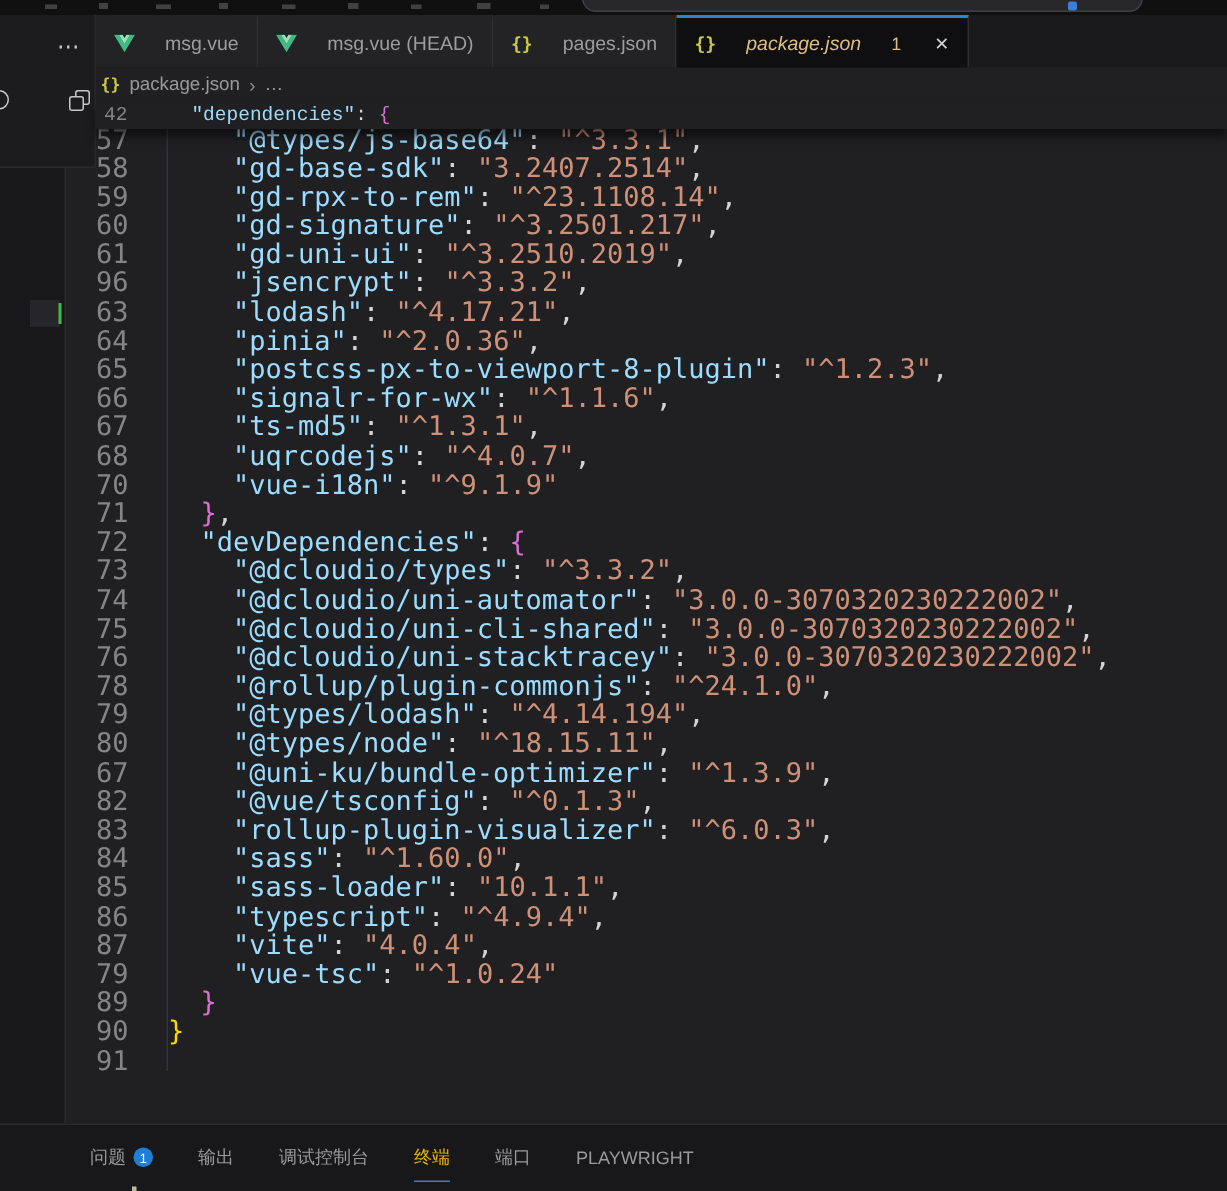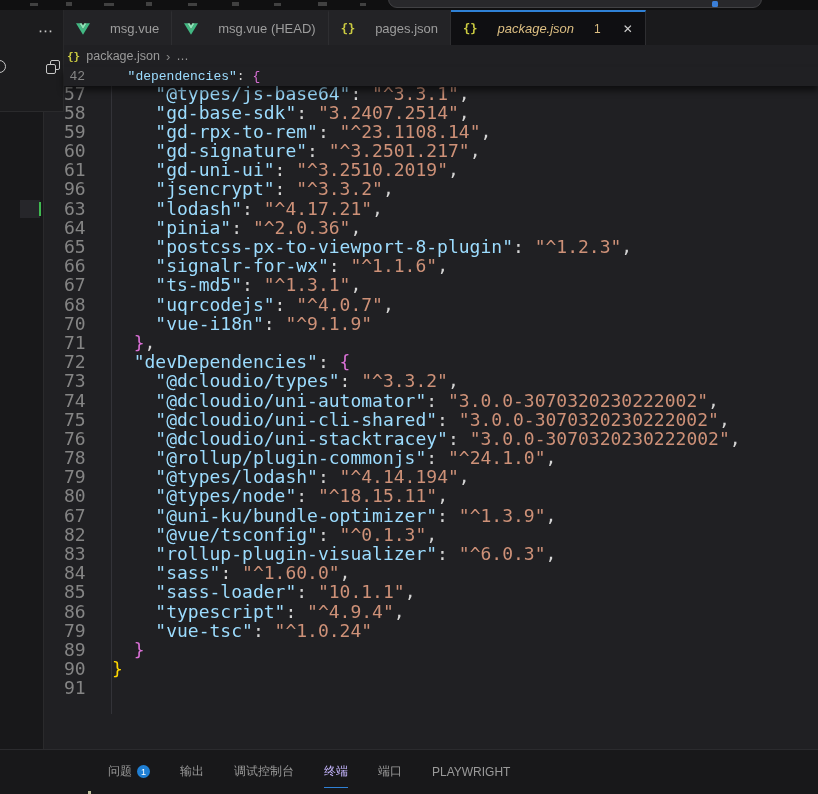--- a/index.html
+++ b/index.html
@@ -68,24 +68,24 @@
 
   
   #sticky { position:absolute; left:64px; top:67px; width:754px; height:19.2px;
             background:#202023; z-index:2; box-shadow:0 5px 6px rgba(0,0,0,.55);
             font-family:Liberation Mono, monospace; font-size:13px; }
 
   
   #panel { position:absolute; left:0; top:749px; width:818px; height:45px; background:#18181a;
            border-top:1px solid #2b2b2e; z-index:4; }
   #panel-tabs { display:flex; gap:30px; padding:13px 0 0 60px;
-                font-size:12px; color:#9a9a9a;margin-left:48px; }
+                font-size:12px; color:#9a9a9a; }
   .ptab { display:flex; align-items:center; gap:5px; cursor:pointer; padding-bottom:7px;
           border-bottom:1.5px solid transparent; white-space:nowrap; }
-  .ptab.active { color:#c4b5fd; border-bottom:1.5px solid #2f81d6; }
+  .ptab.active { color:#eab308; border-bottom:1.5px solid #2f81d6; }
   .pbadge { display:inline-flex; align-items:center; justify-content:center;
             width:13px; height:13px; border-radius:50%; background:#1f7fd4;
             color:#ffffff; font-size:9px; }
   #term-cursor { position:absolute; left:88px; top:791px; width:3px; height:3px; background:#bdbd9a; z-index:5; }
 </style>
 </head>
 <body>
 
 <div id="stage">
 
@@ -181,20 +181,21 @@
       <div class="row"><span class="ln">76</span><span class="code"><span class="k">    "@dcloudio/uni-stacktracey"</span><span class="p">: </span><span class="s">"3.0.0-3070320230222002"</span><span class="p">,</span></span></div>
       <div class="row"><span class="ln">78</span><span class="code"><span class="k">    "@rollup/plugin-commonjs"</span><span class="p">: </span><span class="s">"^24.1.0"</span><span class="p">,</span></span></div>
       <div class="row"><span class="ln">79</span><span class="code"><span class="k">    "@types/lodash"</span><span class="p">: </span><span class="s">"^4.14.194"</span><span class="p">,</span></span></div>
       <div class="row"><span class="ln">80</span><span class="code"><span class="k">    "@types/node"</span><span class="p">: </span><span class="s">"^18.15.11"</span><span class="p">,</span></span></div>
       <div class="row"><span class="ln">67</span><span class="code"><span class="k">    "@uni-ku/bundle-optimizer"</span><span class="p">: </span><span class="s">"^1.3.9"</span><span class="p">,</span></span></div>
       <div class="row"><span class="ln">82</span><span class="code"><span class="k">    "@vue/tsconfig"</span><span class="p">: </span><span class="s">"^0.1.3"</span><span class="p">,</span></span></div>
       <div class="row"><span class="ln">83</span><span class="code"><span class="k">    "rollup-plugin-visualizer"</span><span class="p">: </span><span class="s">"^6.0.3"</span><span class="p">,</span></span></div>
       <div class="row"><span class="ln">84</span><span class="code"><span class="k">    "sass"</span><span class="p">: </span><span class="s">"^1.60.0"</span><span class="p">,</span></span></div>
       <div class="row"><span class="ln">85</span><span class="code"><span class="k">    "sass-loader"</span><span class="p">: </span><span class="s">"10.1.1"</span><span class="p">,</span></span></div>
       <div class="row"><span class="ln">86</span><span class="code"><span class="k">    "typescript"</span><span class="p">: </span><span class="s">"^4.9.4"</span><span class="p">,</span></span></div>
+      <div class="row"><span class="ln">87</span><span class="code"><span class="k">    "vite"</span><span class="p">: </span><span class="s">"4.0.4"</span><span class="p">,</span></span></div>
       <div class="row"><span class="ln">79</span><span class="code"><span class="k">    "vue-tsc"</span><span class="p">: </span><span class="s">"^1.0.24"</span></span></div>
       <div class="row"><span class="ln">89</span><span class="code"><span class="b2">  }</span></span></div>
       <div class="row"><span class="ln">90</span><span class="code"><span class="b1">}</span></span></div>
       <div class="row"><span class="ln">91</span><span class="code"></span></div>
     </div>
 
   <div id="panel">
     <div id="panel-tabs">
         <div class="ptab">
           <span>问题</span>

